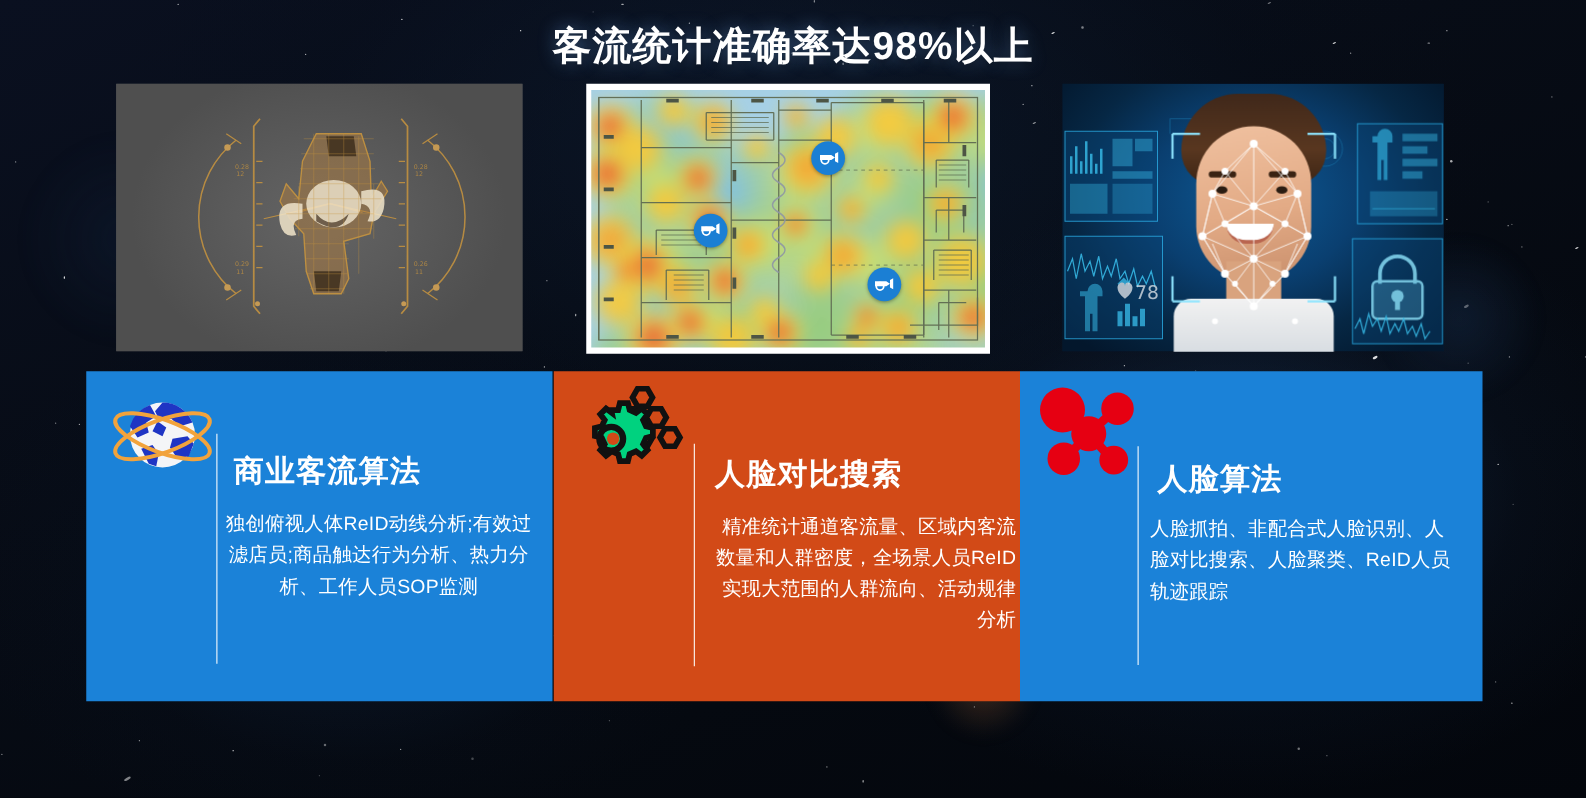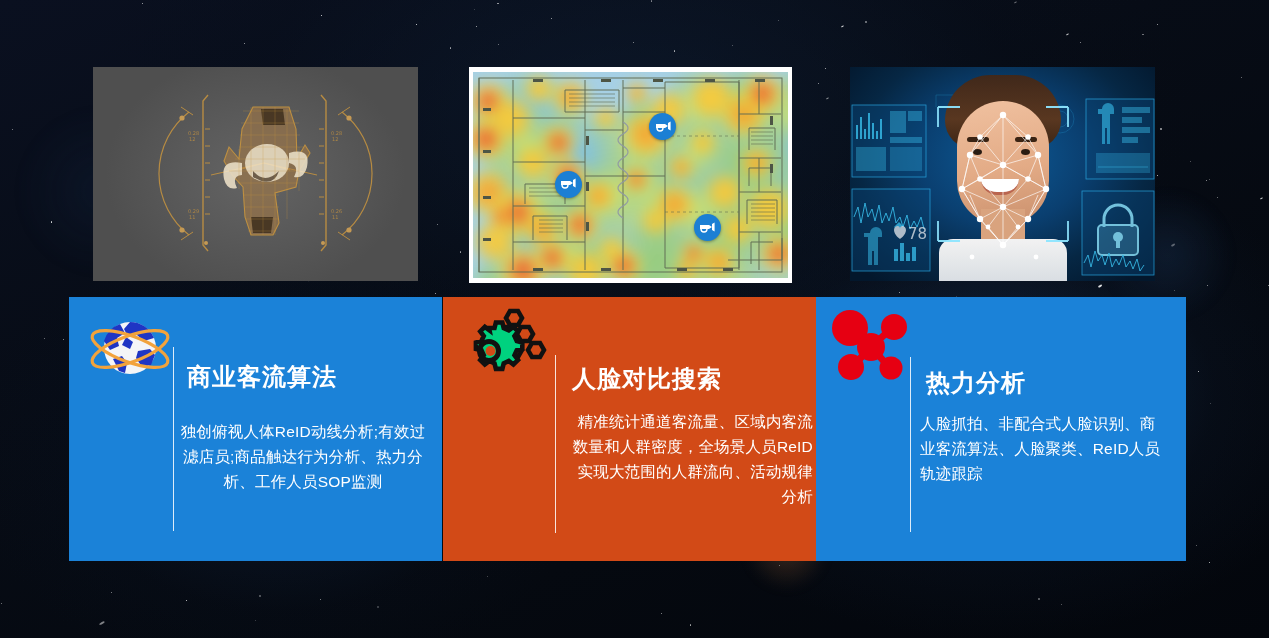--- a/index.html
+++ b/index.html
@@ -83,21 +83,21 @@
   .c2{left:443px;width:373px;background:#d24a17;}
   .c3{left:816px;width:370px;background:#1b82d8;}
   .card .icon{position:absolute;}
   .card .divider{position:absolute;width:1px;background:rgba(255,255,255,.85);}
   .card .ctitle{position:absolute;color:#fff;font-size:24px;font-weight:bold;letter-spacing:1px;white-space:nowrap;}
   .card .cbody{position:absolute;color:#fff;font-size:15.5px;line-height:25px;letter-spacing:.2px;}
 
   .c1 .icon{left:17px;top:18px;width:88px;height:72px;}
   .c1 .divider{left:104px;top:50px;height:184px;}
   .c1 .ctitle{left:118px;top:64px;}
-  .c1 .cbody{left:110px;top:110px;width:248px;text-align:center;margin-top:12px;}
+  .c1 .cbody{left:110px;top:110px;width:248px;text-align:center;}
 
   .c2 .icon{left:12px;top:8px;width:96px;height:84px;}
   .c2 .divider{left:112px;top:58px;height:178px;}
   .c2 .ctitle{left:129px;top:66px;}
   .c2 .cbody{left:120px;top:112px;width:250px;text-align:right;}
 
   .c3 .icon{left:8px;top:8px;width:92px;height:82px;}
   .c3 .divider{left:94px;top:60px;height:175px;}
   .c3 .ctitle{left:110px;top:70px;}
   .c3 .cbody{left:104px;top:114px;width:248px;text-align:left;}
@@ -275,20 +275,21 @@
       <i style="left:850.9px;top:240.4px;width:1.0px;height:1.0px;opacity:0.46;"></i>
       <i style="left:1207.0px;top:285.2px;width:1.0px;height:1.0px;opacity:0.64;"></i>
       <i style="left:750.0px;top:298.2px;width:1.0px;height:1.0px;opacity:0.73;"></i>
       <i style="left:186.1px;top:600.3px;width:1.0px;height:1.0px;opacity:0.90;"></i>
       <i style="left:223.5px;top:71.4px;width:1.0px;height:1.0px;opacity:0.67;"></i>
       <i style="left:1080.2px;top:42.4px;width:1.0px;height:1.0px;opacity:0.62;"></i>
       <i style="left:1139.9px;top:485.1px;width:1.0px;height:1.0px;opacity:0.36;"></i>
       <i style="left:149.2px;top:453.8px;width:1.0px;height:1.0px;opacity:0.90;"></i>
     </div>
 
+  <div class="title">客流统计准确率达98%以上</div>
 
   <div class="photo p1">
     <div class="vig"></div>
     <svg viewBox="0 0 325 214" width="325" height="214">
       <g stroke="#c8953f" fill="none" stroke-width="1" opacity=".85">
         <path d="M115 28 L110 34 L110 178 L115 184" stroke-width="1.4"></path>
         <path d="M228 28 L233 34 L233 178 L115 184" stroke-width="0"></path>
         <path d="M228 28 L233 34 L233 178 L228 184" stroke-width="1.4"></path>
         <path d="M96 45 A 78 78 0 0 0 96 168" stroke-width="1.2"></path>
         <path d="M249 45 A 78 78 0 0 1 249 168" stroke-width="1.2"></path>
@@ -660,17 +661,17 @@
         <g fill="#e60012">
           <circle cx="26" cy="23" r="18"></circle>
           <circle cx="70" cy="22" r="13"></circle>
           <circle cx="47" cy="42" r="14"></circle>
           <circle cx="27" cy="62" r="13"></circle>
           <circle cx="67" cy="63" r="11.5"></circle>
         </g>
       </svg>
     </div>
     <div class="divider"></div>
-    <div class="ctitle">热力分析</div>
-    <div class="cbody">人脸抓拍、非配合式人脸识别、商业客流算法、人脸聚类、ReID人员轨迹跟踪</div>
+    <div class="ctitle">人脸算法</div>
+    <div class="cbody">人脸抓拍、非配合式人脸识别、人脸对比搜索、人脸聚类、ReID人员轨迹跟踪</div>
   </div>
 
 </div>
 
 </body></html>

